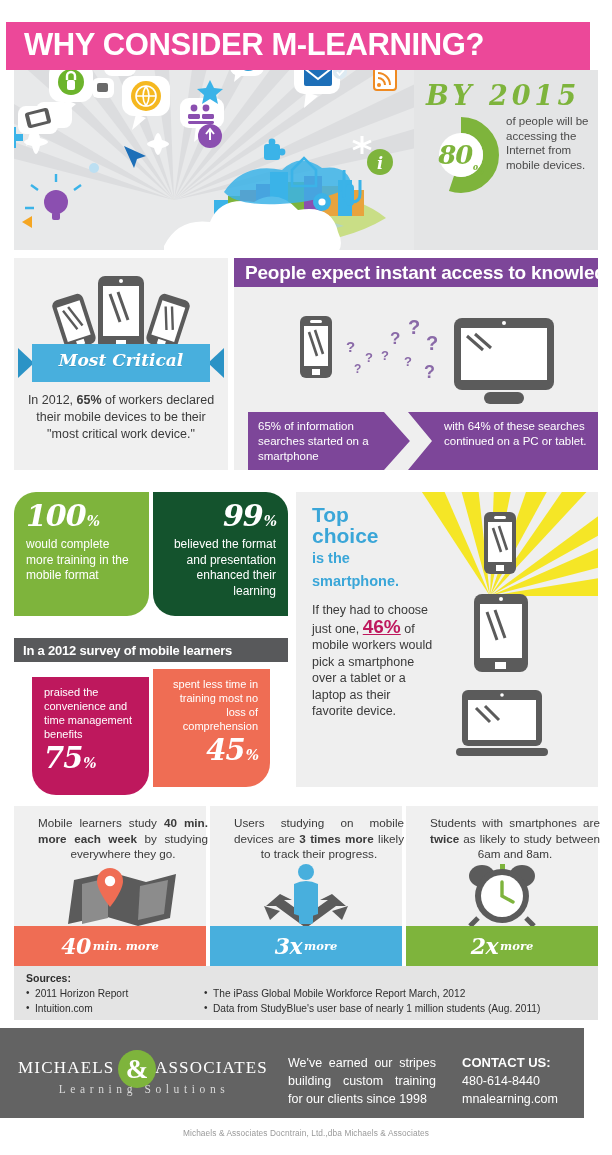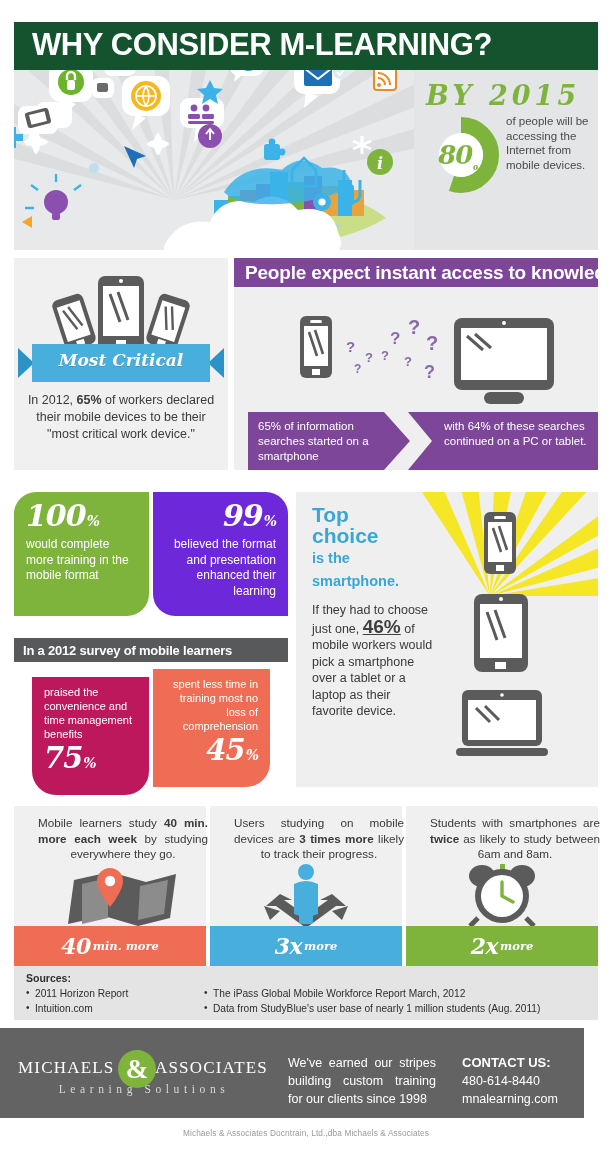--- a/index.html
+++ b/index.html
@@ -6,22 +6,22 @@
   html, body {
     width: 612px; height: 1155px;
     background: #ffffff;
     font-family: "Liberation Sans", sans-serif;
     overflow: hidden;
   }
   .page { position: relative; width: 612px; height: 1155px; background:#fff; }
 
   
   .title-bar {
-    position:absolute; left:14px; top:22px; width:584px; height:48px;
-    background:#14532d;
+    position:absolute; left:6px; top:22px; width:584px; height:48px;
+    background:#ec4899;
   }
   .title-bar .txt {
     position:absolute; left:18px; top:5px;
     font-size:31px; font-weight:bold; color:#ffffff;
     letter-spacing:-0.4px; white-space:nowrap;
     font-family:"Liberation Sans", sans-serif;
   }
   .ribbon-fold {
     position:absolute; left:584px; top:70px; width:14px; height:14px;
     background:#6d9e30;
@@ -135,21 +135,21 @@
   }
   .sq .sub { font-size:12px; line-height:15.5px; }
 
   .sq100 {
     left:14px; top:492px; width:135px; height:124px;
     background:#7eb43c;
     border-radius:22px 0 22px 0;
   }
   .sq99 {
     left:153px; top:492px; width:135px; height:124px;
-    background:#6d28d9;
+    background:#14532d;
     border-radius:0 22px 0 22px;
     text-align:right;
   }
 
   .survey-bar {
     position:absolute; left:14px; top:638px; width:274px; height:24px;
     background:#58595b; display:flex; align-items:center;
   }
   .survey-bar span {
     margin-left:9px; font-size:13px; font-weight:bold; color:#fff;
@@ -180,21 +180,21 @@
   .tc-head {
     position:absolute; left:16px; top:12px; width:120px;
     font-size:21px; font-weight:bold; color:#3aa6d8; line-height:21px;
   }
   .tc-head .s1 { font-size:21px; display:block; }
   .tc-head .s2 { font-size:14.5px; display:block; margin-top:2px; }
   .tc-body {
     position:absolute; left:16px; top:110px; width:122px;
     font-size:12.5px; line-height:16.5px; color:#3a3a3a;
   }
-  .tc-body .pct { font-size:19px; font-weight:bold; color:#404040;text-decoration:underline; }
+  .tc-body .pct { font-size:19px; font-weight:bold; color:#be185d;text-decoration:underline; }
   .tc-phone  { position:absolute; left:186px; top:18px;  width:36px; height:66px; }
   .tc-tablet { position:absolute; left:176px; top:100px; width:58px; height:82px; }
   .tc-laptop { position:absolute; left:160px; top:196px; width:92px; height:70px; }
 
   
   .card { position:absolute; top:806px; width:192px; height:148px; background:#f0f0f0; }
   .card.c1 { left:14px; }
   .card.c2 { left:210px; }
   .card.c3 { left:406px; }
   .card .cap {

